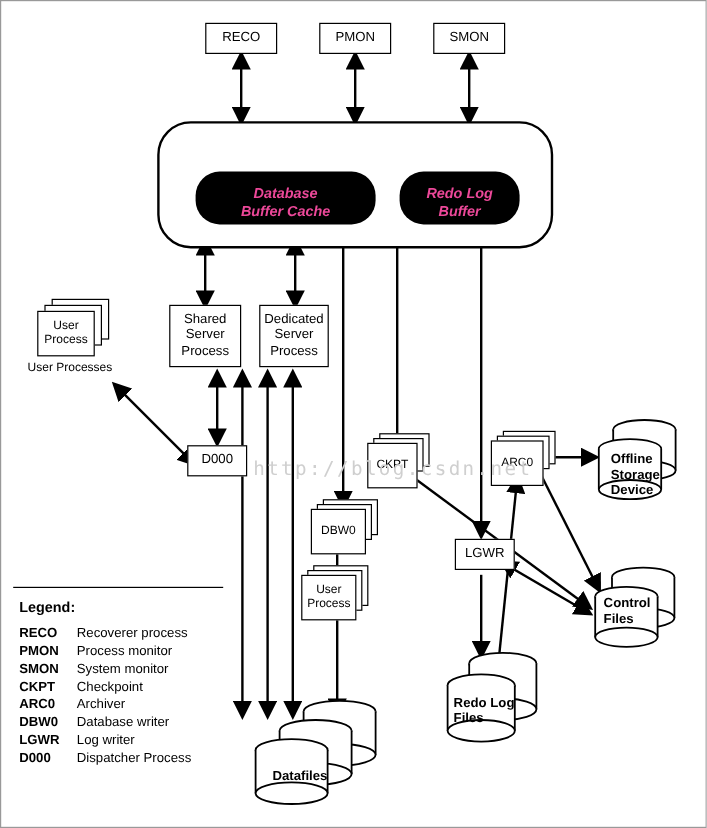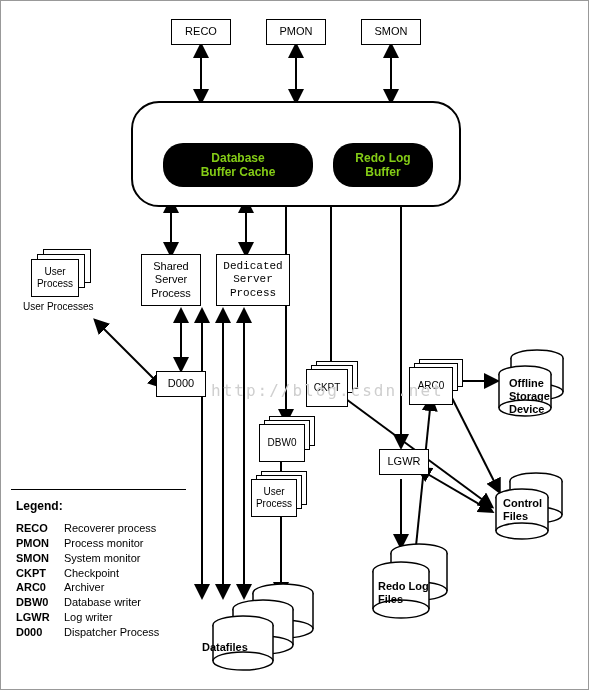--- a/index.html
+++ b/index.html
@@ -58,31 +58,32 @@
   }
   .sga-title {
     text-align: center;
     font-weight: bold;
     font-size: 15px;
     margin-top: 8px;
   }
   .pill {
     position: absolute;
     background: #000;
-    color: #84cc16;
+    color: #ec4899;
     border-radius: 20px;
     text-align: center;
     font-weight: bold;
     font-size: 12px;
     display: flex;
-    align-items: center;
+    align-items: flex-end;
     justify-content: center;
     line-height: 1.2;
     padding: 4px;
     box-sizing: border-box;
+    font-style: italic;
   }
   svg.arrow, svg.cyl-svg {
     position: absolute;
     overflow: visible;
   }
   .cyl-label {
     position: absolute;
     font-weight: bold;
     font-size: 11px;
     line-height: 1.2;
@@ -198,21 +199,21 @@
     </div>
   </div>
   <div style="position:absolute; left:22px; top:300px; font-size:10px;text-align:center;">User Processes</div>
 
   <div class="box" style="left:140px; top:253px; width:60px; height:52px; white-space:pre;">
     <span>Shared
 Server
 Process</span>
   </div>
 
-  <div class="box" style="left:215px; top:253px; width:74px; height:52px; white-space:pre;font-family:Liberation Mono, monospace;">
+  <div class="box" style="left:215px; top:253px; width:58px; height:52px; white-space:pre;">
     <span>Dedicated
 Server
 Process</span>
   </div>
 
   <div class="box" style="left:155px; top:370px; width:50px; height:26px;">
     <span>D000</span>
   </div>
 
   <div class="stack" style="left:305px; top:360px; width:56px; height:42px;">
@@ -318,21 +319,21 @@
       <line x1="32" y1="28" x2="32" y2="64"></line>
         <line x1="92" y1="28" x2="92" y2="64"></line>
       <ellipse cx="62" cy="64" rx="30" ry="9"></ellipse>
       <ellipse cx="42" cy="44" rx="30" ry="9"></ellipse>
       <rect x="12" y="44" width="60" height="36" stroke="none"></rect>
       <line x1="12" y1="44" x2="12" y2="80"></line>
         <line x1="72" y1="44" x2="72" y2="80"></line>
       <ellipse cx="42" cy="80" rx="30" ry="9"></ellipse>
     </g>
   </svg>
-  <div class="cyl-label" style="left:201px; top:640px; width:54px;">Datafiles</div>
+  <div class="cyl-label" style="left:226px; top:640px; width:54px;">Datafiles</div>
 
   <div class="legend" style="top:498px;">
     <div class="legend-title">Legend:</div>
     <div id="legend-rows">
         <div class="legend-row">
           <span class="legend-abbr">RECO</span>
           <span>Recoverer process</span>
         </div>
         <div class="legend-row">
           <span class="legend-abbr">PMON</span>

